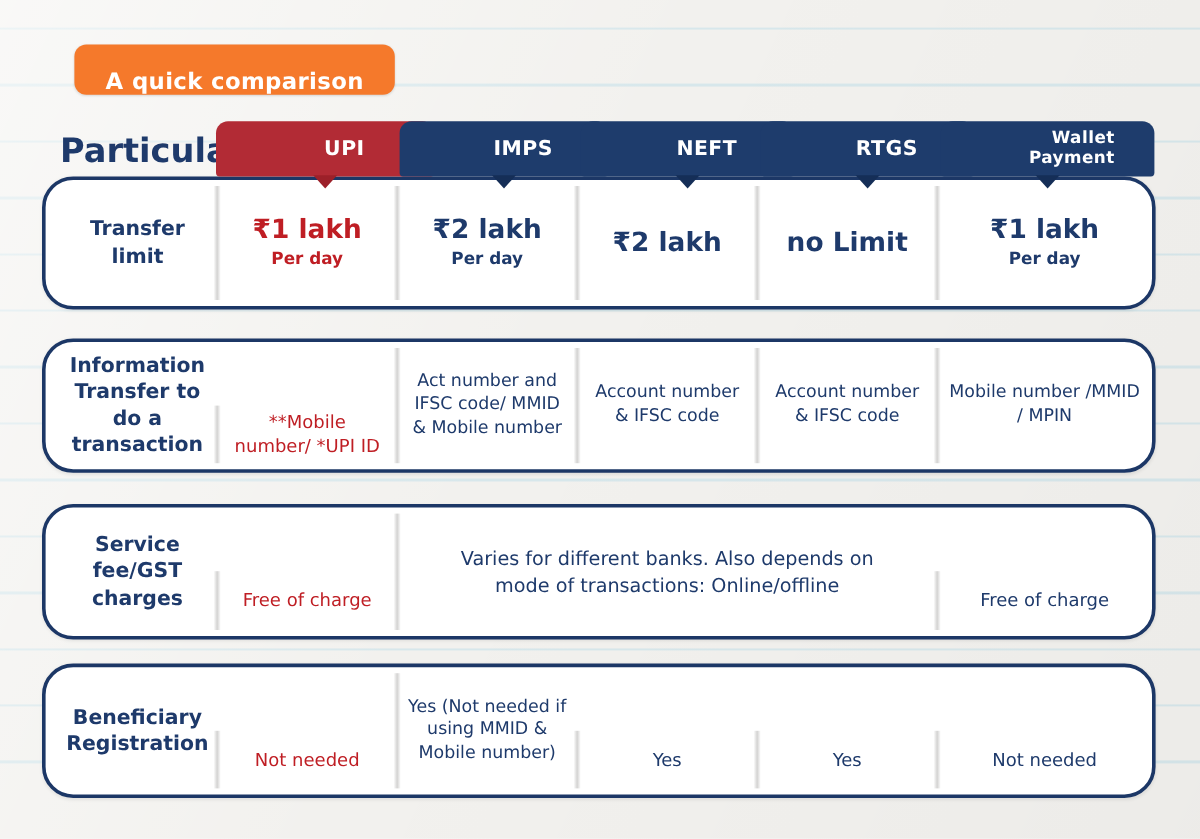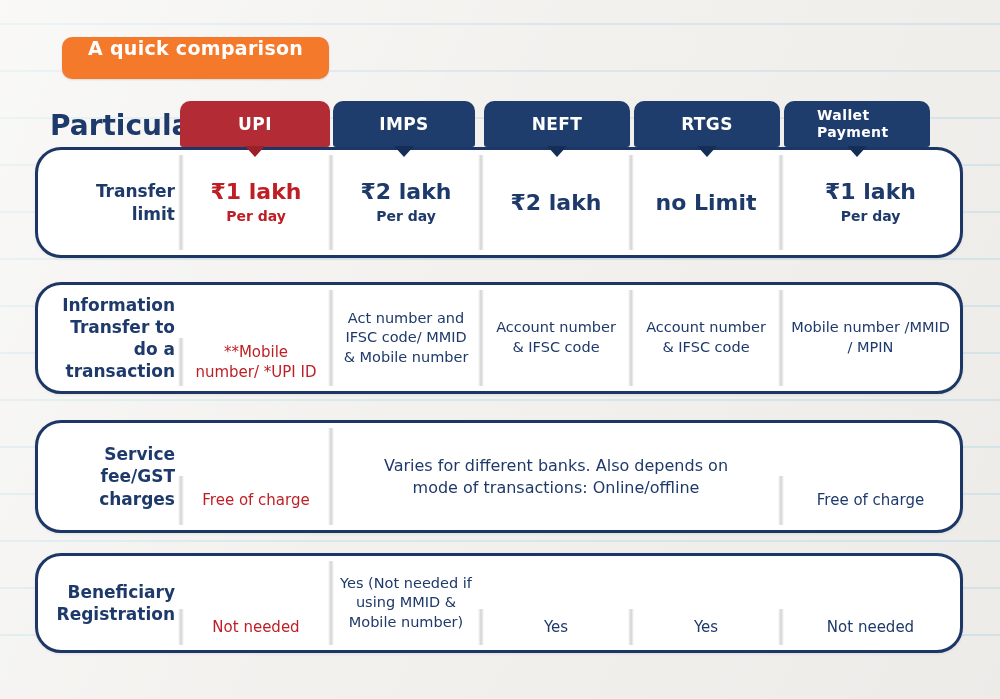--- a/index.html
+++ b/index.html
@@ -11,33 +11,33 @@
     position:relative;width:1000px;height:699px;overflow:hidden;
     background-color:#f2f1ee;
     background-image:
       linear-gradient(115deg, rgba(255,255,255,.55) 0%, rgba(255,255,255,0) 45%, rgba(0,0,0,.025) 100%),
       repeating-linear-gradient(to bottom, rgba(0,0,0,0) 0px, rgba(0,0,0,0) 45px, #d7e7eb 45px, #d7e7eb 47px);
     background-position:0 0, 0 -22px;
   }
   .badge{
     position:absolute;left:62px;top:37px;height:42px;padding:0 26px;
     background:#f5792b;border-radius:10px;
-    display:flex;align-items:flex-start;justify-content:center;
+    display:flex;align-items:flex-end;justify-content:center;
     color:#fff;font-size:19px;font-weight:700;letter-spacing:.3px;
     box-shadow:0 1px 2px rgba(0,0,0,.12);
   }
   .particulars{
     position:absolute;left:50px;top:109px;
     color:#1e3a6b;font-size:28px;font-weight:700;
   }
   .tab{
     position:absolute;top:101px;height:46px;z-index:5;
     border-radius:10px 10px 3px 3px;
-    display:flex;align-items:center;justify-content:center;text-align:left;
-    color:#fff;font-weight:700;font-size:17px;line-height:1.1;letter-spacing:.4px;
+    display:flex;align-items:center;justify-content:center;text-align:right;
+    color:#fff;font-weight:700;font-size:17px;line-height:1.1;letter-spacing:.4px;padding-left:32px;
   }
   .tab::after{
     content:"";position:absolute;left:50%;bottom:-10px;transform:translateX(-50%);
     border-left:10px solid transparent;border-right:10px solid transparent;
     border-top:11px solid #16305a;
   }
   .tab--red{background:#b22b35;}
   .tab--red::after{border-top-color:#9c2029;}
   .tab--navy{background:#1e3c6c;}
   .tab--navy::after{border-top-color:#152e57;}
@@ -52,21 +52,21 @@
     position:relative;display:flex;flex-direction:column;
     align-items:center;justify-content:center;text-align:center;
     padding:6px 9px;box-sizing:border-box;
     color:#1e3a6b;font-size:14.5px;line-height:1.35;font-weight:500;
   }
   .cell--sep::before{
     content:"";position:absolute;left:-3px;top:5px;bottom:5px;width:6px;
     background:linear-gradient(90deg, rgba(110,108,105,0), rgba(110,108,105,.30), rgba(110,108,105,0));
   }
   .cell--label{
-    align-items:flex-start;text-align:right;
+    align-items:flex-start;text-align:center;
     padding-left:16px;padding-right:6px;
     font-size:17px;font-weight:700;line-height:1.3;
   }
   .red{color:#bf1e24;}
   .value-main{font-size:22px;font-weight:700;line-height:1.15;}
   .value-sub{font-size:14px;font-weight:600;margin-top:3px;}
   .cell--merged{font-size:16px;padding:6px 40px;}
   .cell--plain{font-size:15px;margin-top:48px;}
 </style>
 </head>
@@ -127,21 +127,21 @@
     <div class="cell cell--sep">Mobile number /MMID / MPIN</div>
   </div>
 
   <div class="card" style="top:420px;height:113px">
     <div class="cell cell--label">Service fee/GST charges</div>
     <div class="cell cell--sep red cell--plain">Free of charge</div>
     <div class="cell cell--sep cell--merged" style="grid-column:3/6">Varies for different banks. Also depends on mode of transactions: Online/offline</div>
     <div class="cell cell--sep cell--plain">Free of charge</div>
   </div>
 
-  <div class="card" style="top:553px;height:100px">
+  <div class="card" style="top:553px;height:112px">
     <div class="cell cell--label">Beneficiary Registration</div>
     <div class="cell cell--sep red cell--plain">Not needed</div>
     <div class="cell cell--sep">Yes (Not needed if using MMID &amp; Mobile number)</div>
     <div class="cell cell--sep cell--plain">Yes</div>
     <div class="cell cell--sep cell--plain">Yes</div>
     <div class="cell cell--sep cell--plain">Not needed</div>
   </div>
 
 </div>
 

